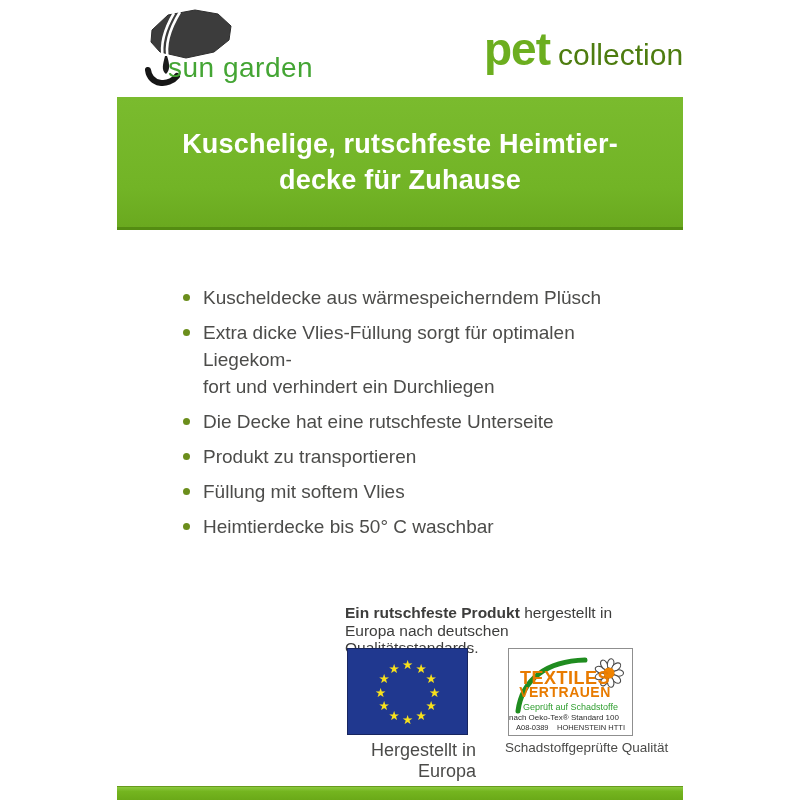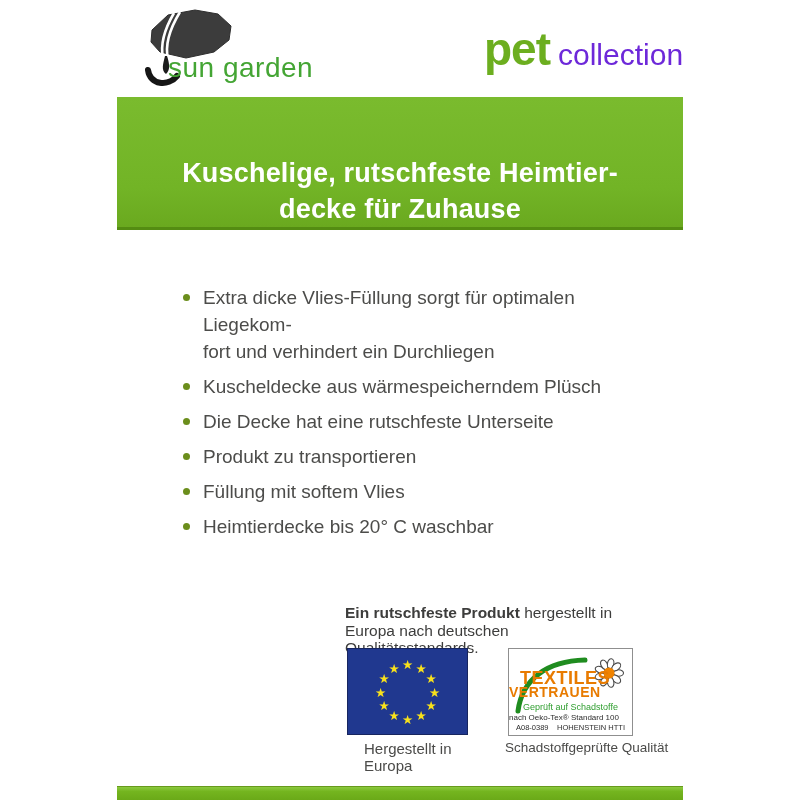--- a/index.html
+++ b/index.html
@@ -12,27 +12,27 @@
   .logo svg{position:absolute;left:0;top:0;}
   .logo-text{
     position:absolute;left:30px;top:46px;font-size:28px;color:#44a534;
     letter-spacing:.5px;white-space:nowrap;
   }
   .petcol{
     position:absolute;left:484px;top:26px;display:flex;align-items:baseline;gap:8px;
     white-space:nowrap;
   }
   .petcol .pet{font-size:46px;font-weight:bold;color:#6cae1f;letter-spacing:-1px;line-height:46px;text-align:center;}
-  .petcol .col{font-size:30px;color:#6d28d9;line-height:30px;}
+  .petcol .col{font-size:30px;color:#4d7c0f;line-height:30px;}
   
   .banner{
     position:absolute;left:117px;top:97px;width:566px;height:133px;box-sizing:border-box;
     background:linear-gradient(180deg,#7abb2e 0%,#72b426 70%,#6aa91f 100%);
     border-bottom:3px solid #548c12;
-    display:flex;align-items:flex-end;justify-content:center;text-align:center;
+    display:flex;align-items:center;justify-content:center;text-align:center;
   }
   .banner-title{
     font-size:27px;line-height:36px;font-weight:bold;color:#ffffff;
     white-space:pre-line;letter-spacing:.2px;
   }
   
   .features{position:absolute;left:182px;top:284px;width:480px;list-style:none;margin:0;padding:0;}
   .features li{
     position:relative;padding-left:21px;margin-bottom:8px;
     font-size:19px;line-height:27px;color:#4c4c4a;white-space:pre-line;
@@ -51,32 +51,32 @@
     position:absolute;left:347px;top:648px;width:121px;height:87px;
     background:#20388f;border:1px solid #17255f;box-sizing:border-box;
   }
   .oeko{
     position:absolute;left:508px;top:648px;width:125px;height:88px;box-sizing:border-box;
     background:#ffffff;border:1px solid #8f8f8f;
   }
   .oeko .art{position:absolute;left:0;top:0;}
   .oeko .t1{position:absolute;left:0;top:19px;width:112px;text-align:center;
     font-size:18px;font-weight:bold;color:#e87b00;letter-spacing:.5px;}
-  .oeko .t2{position:absolute;left:0;top:35px;width:112px;
+  .oeko .t2{position:absolute;left:0;top:35px;width:112px;text-align:center;
     font-size:14px;font-weight:bold;color:#e87b00;letter-spacing:.5px;}
   .oeko .t3{position:absolute;left:0;top:53px;width:123px;text-align:center;
     font-size:9px;font-weight:normal;color:#2f9e2f;}
   .oeko .t4{position:absolute;left:0;top:64px;width:123px;
     font-size:8px;color:#2c2c2c;}
   .oeko .t5{position:absolute;left:0;top:74px;width:123px;box-sizing:border-box;
     padding:0 7px;display:flex;justify-content:space-between;
     font-size:7.5px;color:#2c2c2c;}
   .caption-flag{
-    position:absolute;left:364px;top:740px;width:125px;text-align:left;
-    font-size:15px;color:#4b4b49;
+    position:absolute;left:351px;top:740px;width:125px;text-align:right;
+    font-size:18px;color:#4b4b49;
   }
   .caption-oeko{
     position:absolute;left:505px;top:740px;width:170px;text-align:left;
     font-size:13.5px;color:#4b4b49;
   }
   
   .bottom-bar{
     position:absolute;left:117px;top:786px;width:566px;height:14px;
     background:linear-gradient(180deg,#8bc93f 0%,#74b51f 35%,#6aa918 100%);
     border-top:1px solid #679a1c;box-sizing:border-box;
@@ -102,27 +102,27 @@
     <span class="pet">pet</span>
     <span class="col">collection</span>
   </div>
 
   <div class="banner">
     <div class="banner-title">Kuschelige, rutschfeste Heimtier-
 decke für Zuhause</div>
   </div>
 
   <ul class="features">
+    <li><span class="bullet"></span><span>Kuscheldecke aus wärmespeicherndem Plüsch</span></li>
     <li><span class="bullet"></span><span>Extra dicke Vlies-Füllung sorgt für optimalen Liegekom-
 fort und verhindert ein Durchliegen</span></li>
-    <li><span class="bullet"></span><span>Kuscheldecke aus wärmespeicherndem Plüsch</span></li>
     <li><span class="bullet"></span><span>Die Decke hat eine rutschfeste Unterseite</span></li>
     <li><span class="bullet"></span><span>Produkt zu transportieren</span></li>
     <li><span class="bullet"></span><span>Füllung mit softem Vlies</span></li>
-    <li><span class="bullet"></span><span>Heimtierdecke bis 20° C waschbar</span></li>
+    <li><span class="bullet"></span><span>Heimtierdecke bis 50° C waschbar</span></li>
   </ul>
 
   <div class="footer-text">
     <span class="b">Ein rutschfeste Produkt</span><span> hergestellt in Europa nach deutschen Qualitätsstandards.</span>
   </div>
 
   <div class="eu-flag">
     <svg width="119" height="85" viewBox="0 0 119 85" style="font-family:'DejaVu Sans',sans-serif;">
       <g fill="#f8e11c" font-size="12.5" text-anchor="middle">
         <text x="59.5" y="20">★</text>

